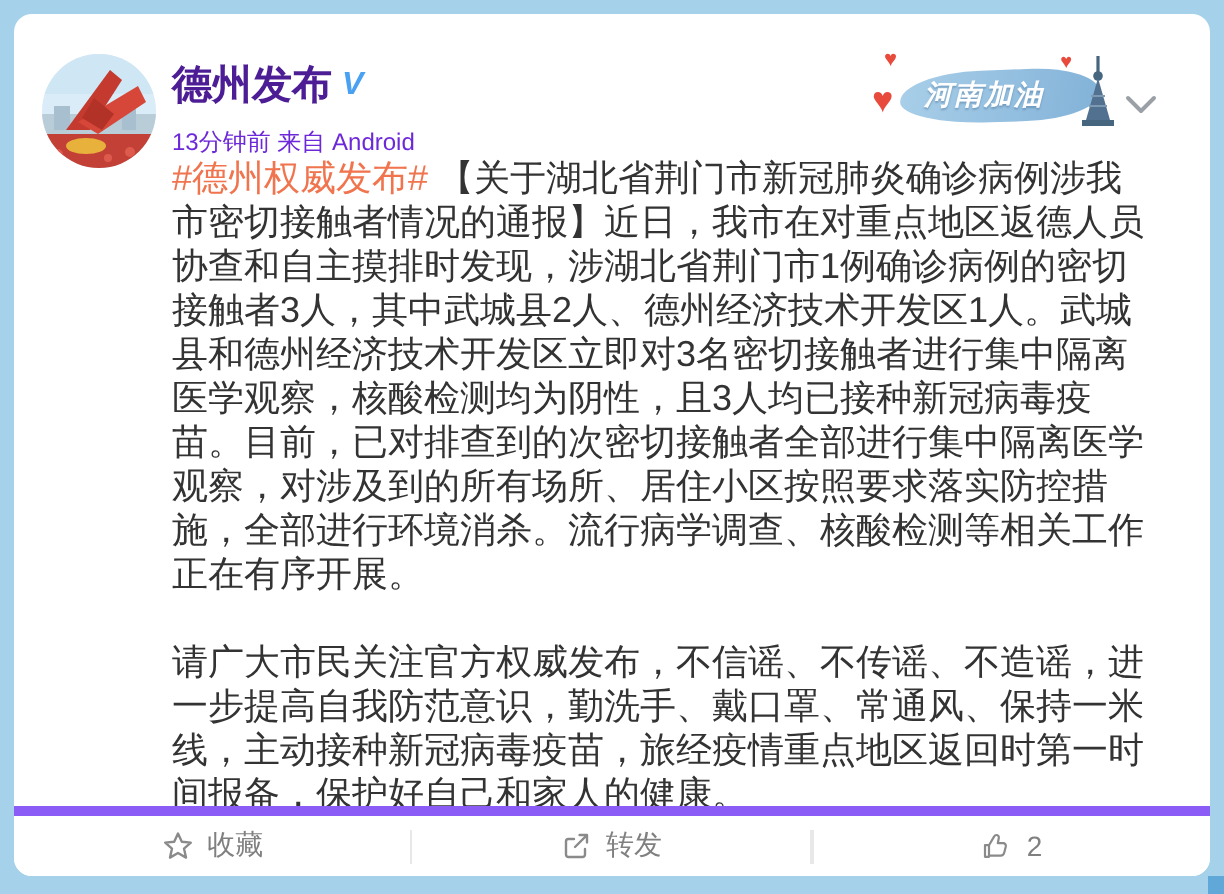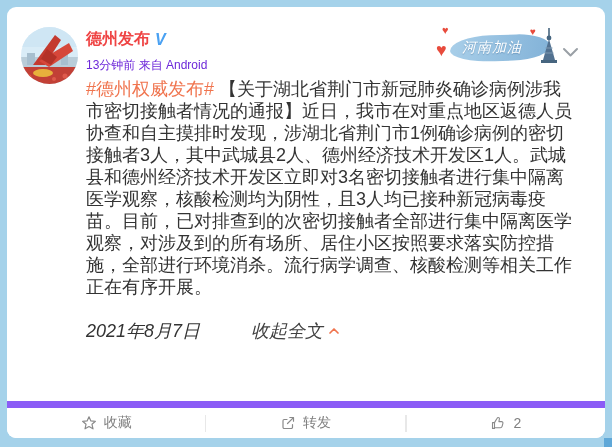--- a/index.html
+++ b/index.html
@@ -7,43 +7,43 @@
   .stage{position:relative;width:612px;height:447px;background:#a5d2ea;overflow:hidden;}
   .card{position:absolute;left:7px;top:7px;width:598px;height:431px;background:#ffffff;border-radius:9px;overflow:hidden;}
   .scroll-corner{position:absolute;right:0;bottom:0;width:8px;height:9px;background:#5fa8d8;}
 
   
   .header{position:absolute;left:14px;top:20px;right:14px;height:58px;}
   .avatar{position:absolute;left:0;top:0;width:57px;height:57px;border-radius:50%;overflow:hidden;cursor:pointer;}
   .avatar svg{display:block;}
   .hd-text{position:absolute;left:65px;top:2px;}
   .name-row{display:flex;align-items:center;gap:5px;}
-  .username{font-size:16px;font-weight:bold;color:#ef4444;cursor:pointer;}
+  .username{font-size:20px;font-weight:bold;color:#4c1d95;cursor:pointer;}
   .vbadge{font-size:16px;font-weight:bold;font-style:italic;color:#4aa1f2;line-height:1;}
   .meta{margin-top:7px;font-size:12px;color:#6d28d9;}
   .st-badge{position:absolute;right:33px;top:5px;width:114px;height:32px;cursor:pointer;}
   .st-bg{position:absolute;left:6px;top:3px;right:8px;bottom:3px;background:linear-gradient(100deg,#a9cfe9,#82b2d8);border-radius:55% 45% 50% 60% / 75% 65% 70% 60%;transform:rotate(-2deg);}
-  .st-text{position:absolute;left:18px;top:7px;font-size:14px;font-weight:normal;font-style:italic;color:#ffffff;letter-spacing:1px;text-shadow:0 1px 1px rgba(60,100,140,.4);}
+  .st-text{position:absolute;left:18px;top:7px;font-size:14px;font-weight:bold;font-style:italic;color:#ffffff;letter-spacing:1px;text-shadow:0 1px 1px rgba(60,100,140,.4);}
   .heart{position:absolute;color:#e84b3c;line-height:1;}
   .h1{left:-2px;top:-7px;font-size:11px;}
   .h2{left:-8px;top:9px;font-size:18px;}
   .h3{right:22px;top:-5px;font-size:10px;}
   .tower{position:absolute;right:-2px;top:-6px;}
   .chev{position:absolute;right:12px;top:20px;cursor:pointer;}
 
   
   .content{position:absolute;left:79px;top:71px;width:492px;font-size:18px;line-height:22px;color:#333;}
   .para{margin:0 0 22px 0;}
   .para.tight{margin:0;}
   .hashtag{color:#f0744e;text-decoration:none;margin-right:5px;cursor:pointer;}
   .dateline{margin:0;display:flex;align-items:center;gap:9px;font-style:italic;}
   .collapse-link{display:flex;align-items:center;gap:5px;color:#404040;text-decoration:none;cursor:pointer;margin-left:42px;}
 
   
-  .toolbar{position:absolute;left:0;right:0;bottom:0;height:30px;border-top:7px solid #8b5cf6;display:flex;align-items:center;background:#fff;}
+  .toolbar{position:absolute;left:0;right:0;bottom:0;height:30px;border-top:5px solid #8b5cf6;display:flex;align-items:center;background:#fff;}
   .tb-item{flex:1;display:flex;align-items:center;justify-content:center;gap:7px;color:#808080;font-size:14px;cursor:pointer;height:100%;}
   .vdiv{width:1px;height:17px;background:#e8e8e8;}
   .tb-icon{display:block;}
 </style>
 </head>
 <body>
 
 <div class="stage">
   <div class="card">
 
@@ -88,20 +88,21 @@
           <rect x="3" y="34" width="16" height="3" fill="#46657f"></rect>
         </svg>
       </div>
       <svg class="chev" width="17" height="11" viewBox="0 0 17 11">
         <polyline points="2,2 8.5,8.5 15,2" fill="none" stroke="#9aa0a6" stroke-width="2" stroke-linecap="round" stroke-linejoin="round"></polyline>
       </svg>
     </div>
 
     <div class="content">
       <p class="para"><a class="hashtag">#德州权威发布#</a><span>【关于湖北省荆门市新冠肺炎确诊病例涉我市密切接触者情况的通报】近日，我市在对重点地区返德人员协查和自主摸排时发现，涉湖北省荆门市1例确诊病例的密切接触者3人，其中武城县2人、德州经济技术开发区1人。武城县和德州经济技术开发区立即对3名密切接触者进行集中隔离医学观察，核酸检测均为阴性，且3人均已接种新冠病毒疫苗。目前，已对排查到的次密切接触者全部进行集中隔离医学观察，对涉及到的所有场所、居住小区按照要求落实防控措施，全部进行环境消杀。流行病学调查、核酸检测等相关工作正在有序开展。</span></p>
+      <p class="para">请广大市民关注官方权威发布，不信谣、不传谣、不造谣，进一步提高自我防范意识，勤洗手、戴口罩、常通风、保持一米线，主动接种新冠病毒疫苗，旅经疫情重点地区返回时第一时间报备，保护好自己和家人的健康。</p>
       <p class="dateline">
         <span>2021年8月7日</span>
         <a class="collapse-link">
           <span>收起全文</span>
           <svg width="12" height="8" viewBox="0 0 12 8">
             <polyline points="2,6 6,2 10,6" fill="none" stroke="#f0744e" stroke-width="1.7" stroke-linecap="round" stroke-linejoin="round"></polyline>
           </svg>
         </a>
       </p>
     </div>

